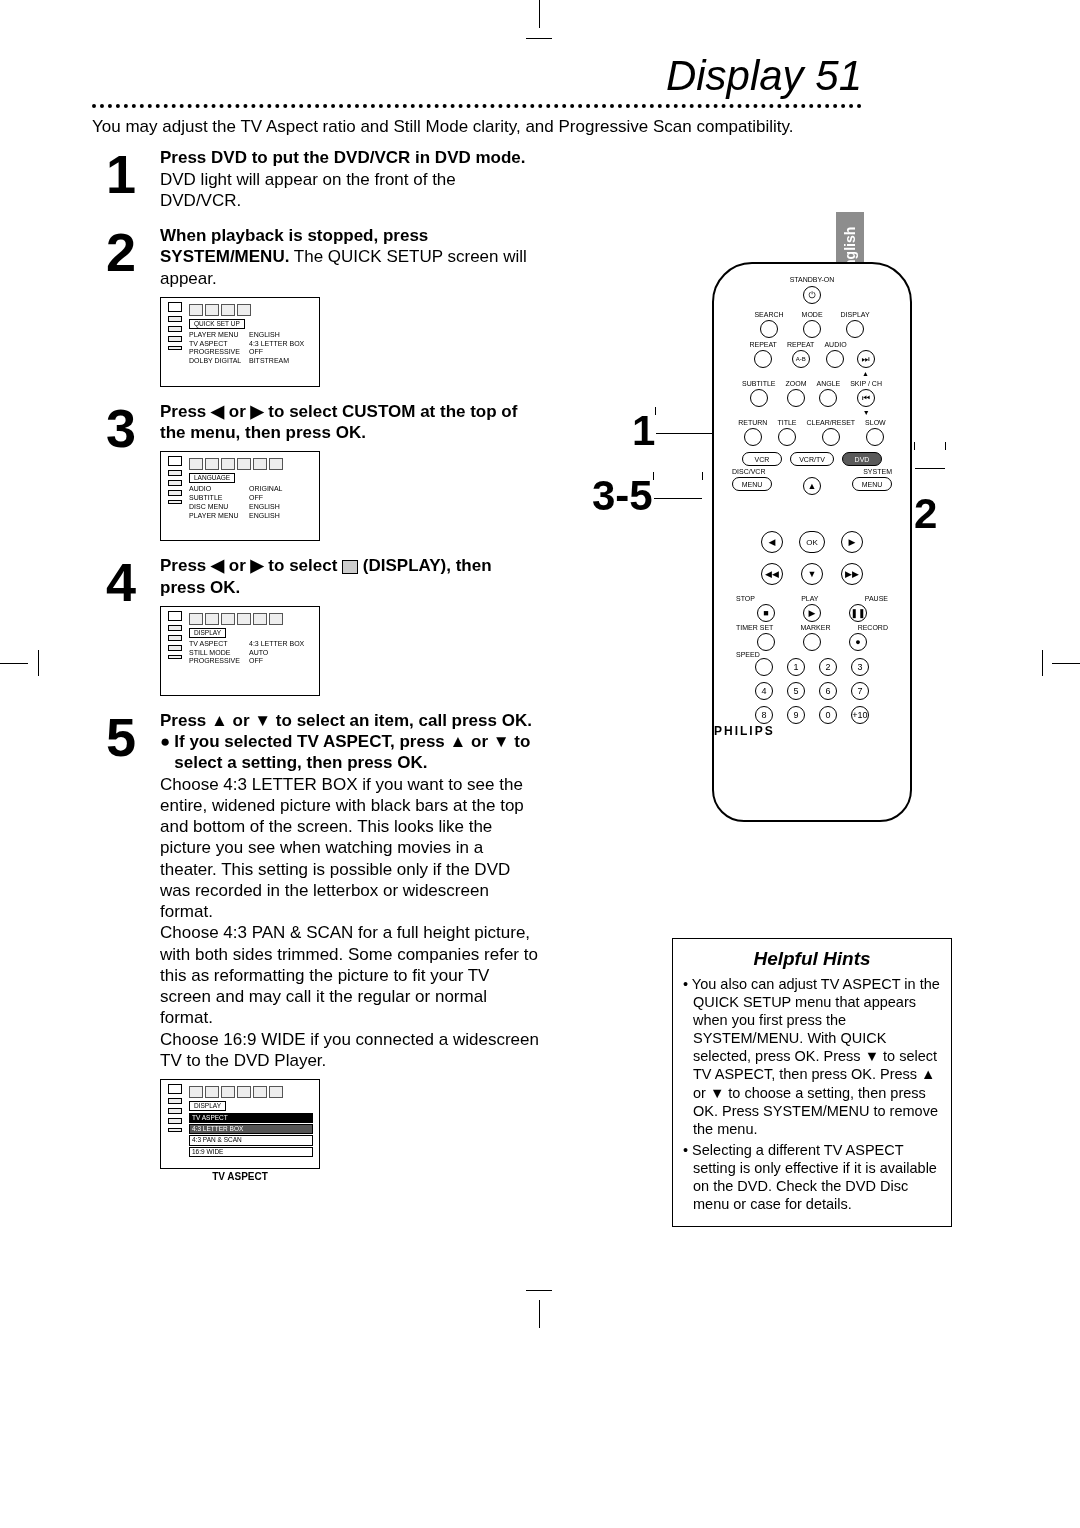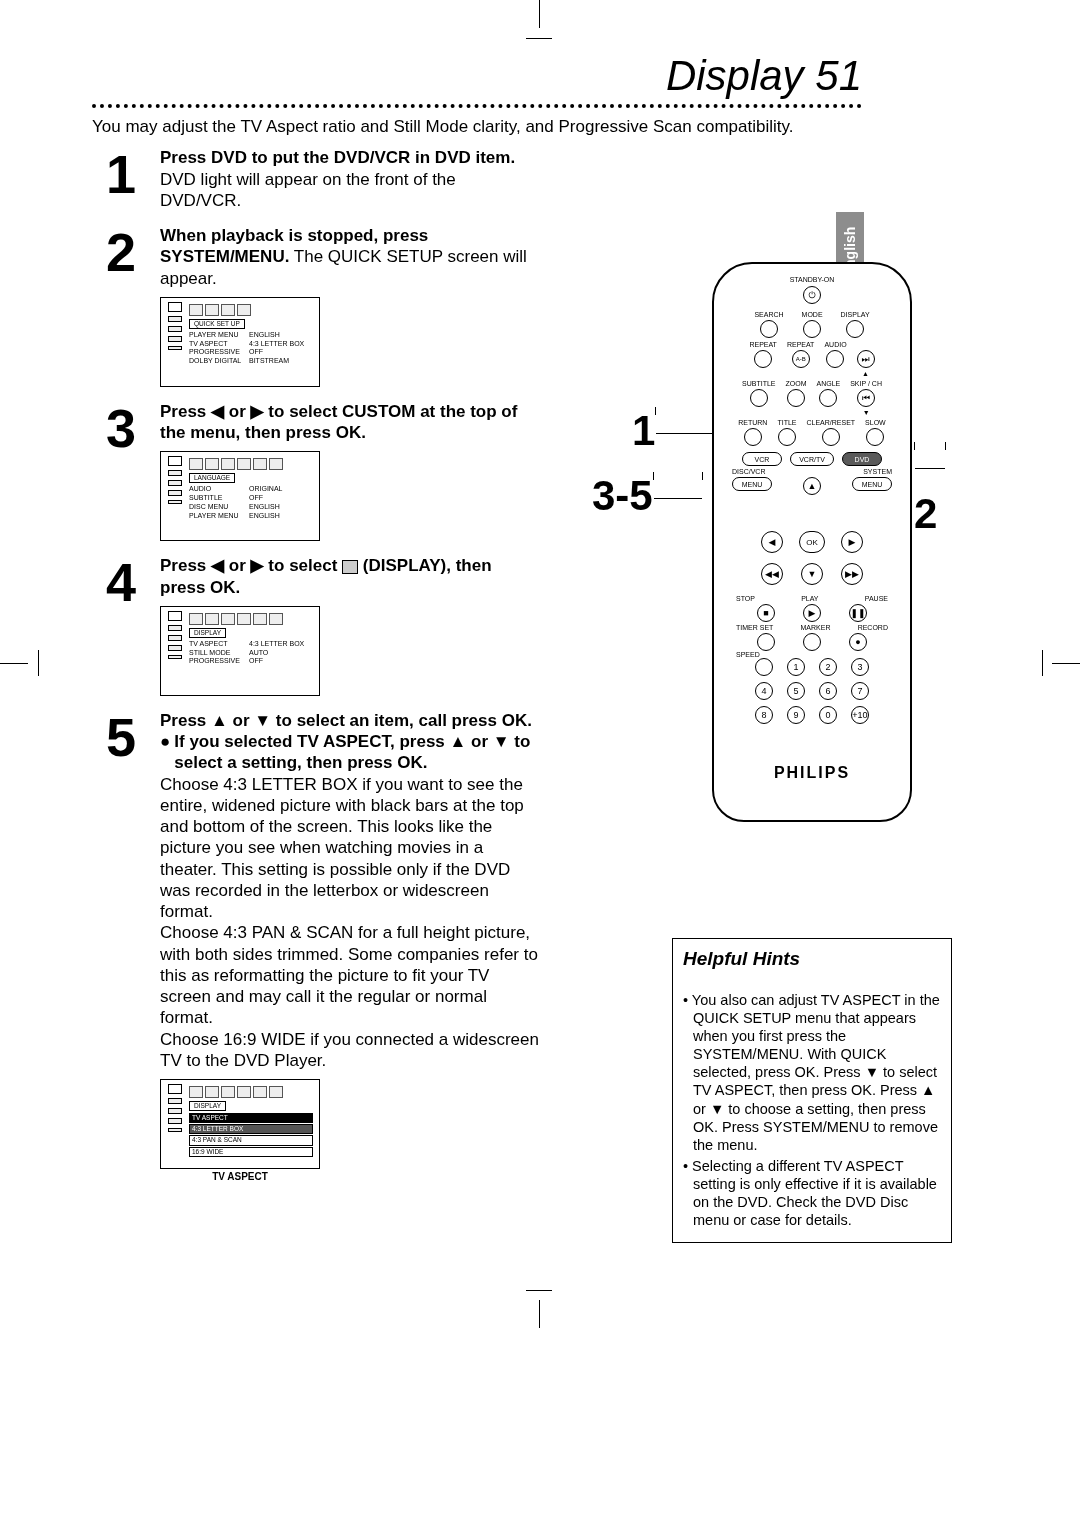--- a/index.html
+++ b/index.html
@@ -149,34 +149,34 @@
     position:relative; width:130px; height:90px; margin: 4px auto;
   }
   .dpad .btn { position:absolute; }
   .dpad .down  { left:54px; top:64px; }
   .dpad .left  { left:14px; top:32px; }
   .dpad .right { left:94px; top:32px; }
   .dpad .okb   { left:52px; top:32px; width:26px; height:22px; border-radius:11px; font-size:8px; }
   .dpad .rew   { left:14px; top:64px; }
   .dpad .ff    { left:94px; top:64px; }
   .trio-row { display:flex; justify-content:space-between; padding: 2px 22px; font-size:7px; }
-  .brand { text-align:center; font-weight:bold; letter-spacing:2px; margin-top:40px; font-size:16px; }
+  .brand { text-align:left; font-weight:bold; letter-spacing:2px; font-size:12px; }
 
   .dvd-btn { background:#5a5a5a; color:#fff; }
 
   .hints {
     position:absolute;
     left:580px; top:886px;
     width:280px;
     border:1.5px solid #000;
     padding:8px 10px 10px 10px;
     font-size:14.5px;
     line-height:1.25;
   }
-  .hints h3 { font-style: italic; font-weight: bold; font-size:19px; margin-bottom:20px; }
+  .hints h3 { font-style: italic; font-weight: bold; font-size:19px; margin-bottom:4px;text-align:center; }
   .hints ul { list-style: none; }
   .hints li { text-indent:-10px; padding-left:10px; margin-bottom:3px; }
   .hints li::before { content:"•  "; }
 
   
   .crop { position:absolute; background:#000; }
   .crop.h { height:1px; }
   .crop.v { width:1px; }
 </style>
 </head>
@@ -194,21 +194,21 @@
 <div class="page">
 
   <div class="title">Display  51</div>
   <div class="dots"></div>
 
   <div class="intro">You may adjust the TV Aspect ratio and Still Mode clarity, and Progressive Scan compatibility.</div>
 
   <div class="step">
     <div class="step-num">1</div>
     <div class="step-body">
-      <span class="b">Press DVD to put the DVD/VCR in DVD item.</span>
+      <span class="b">Press DVD to put the DVD/VCR in DVD mode.</span>
       <span> DVD light will appear on the front of the DVD/VCR.</span>
     </div>
   </div>
 
   <div class="step">
     <div class="step-num">2</div>
     <div class="step-body">
       <span class="b">When playback is stopped, press SYSTEM/MENU.</span>
       <span> The QUICK SETUP screen will appear.</span>
       <div class="onscreen">

